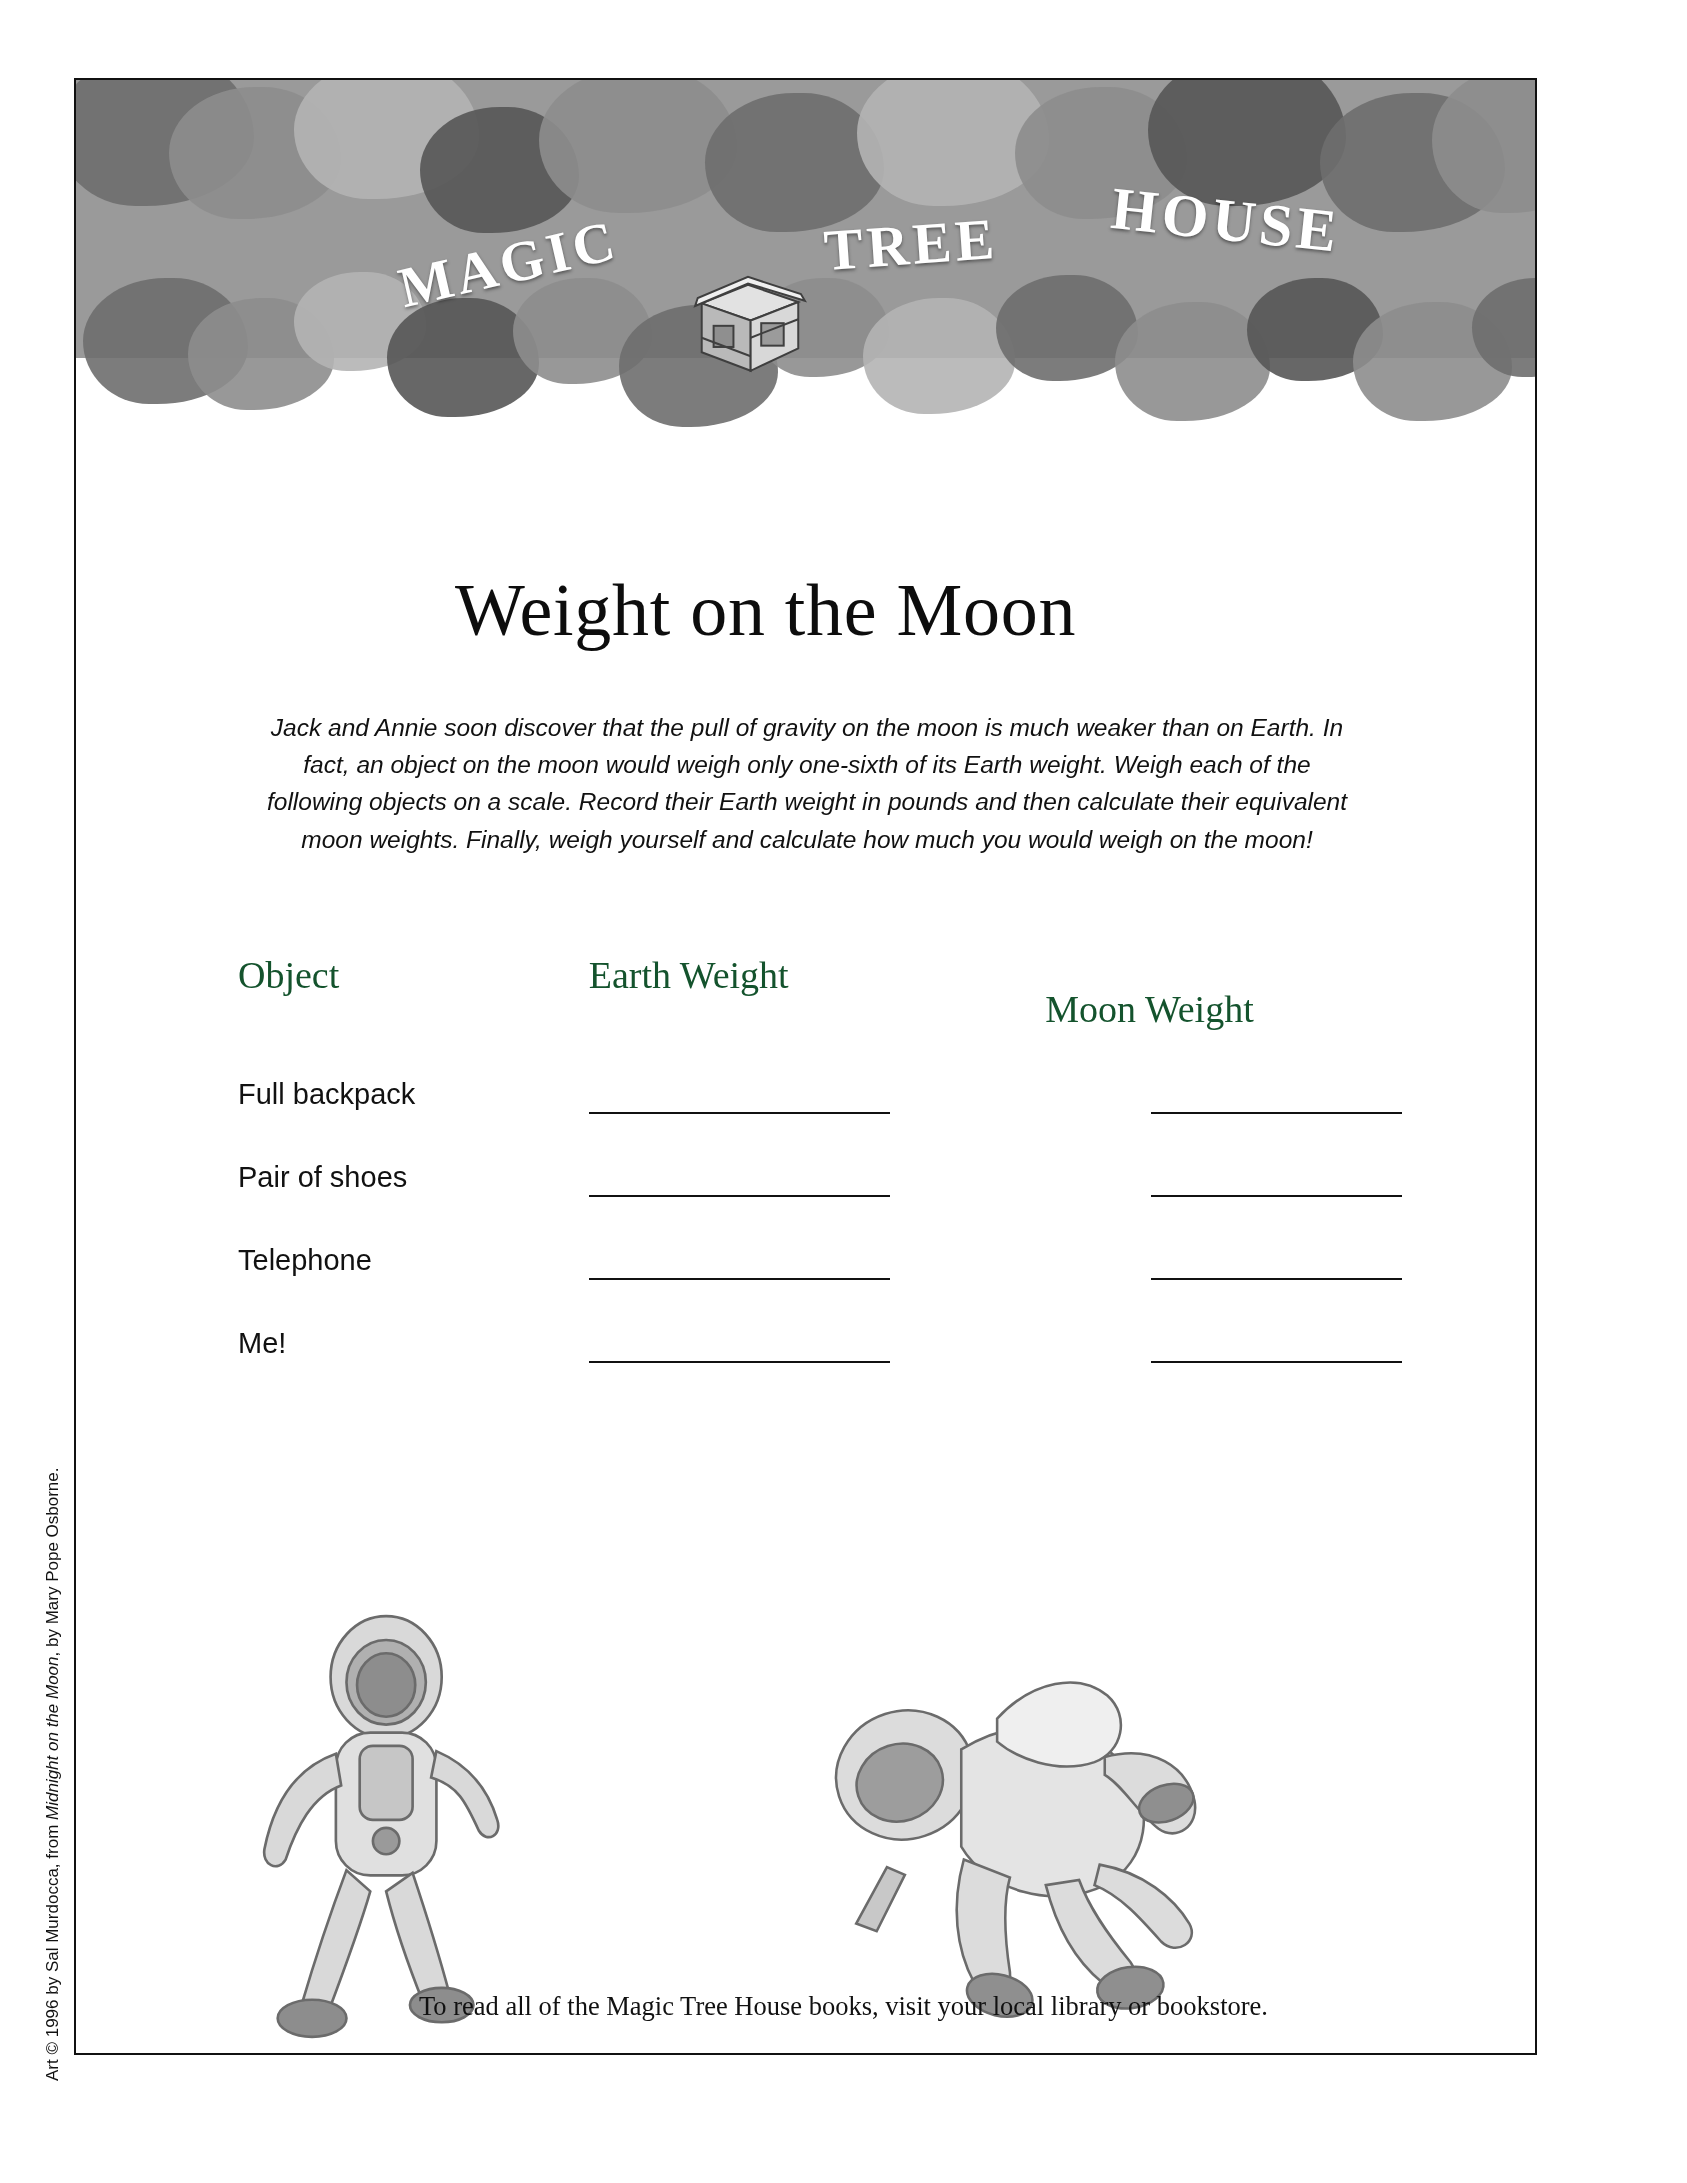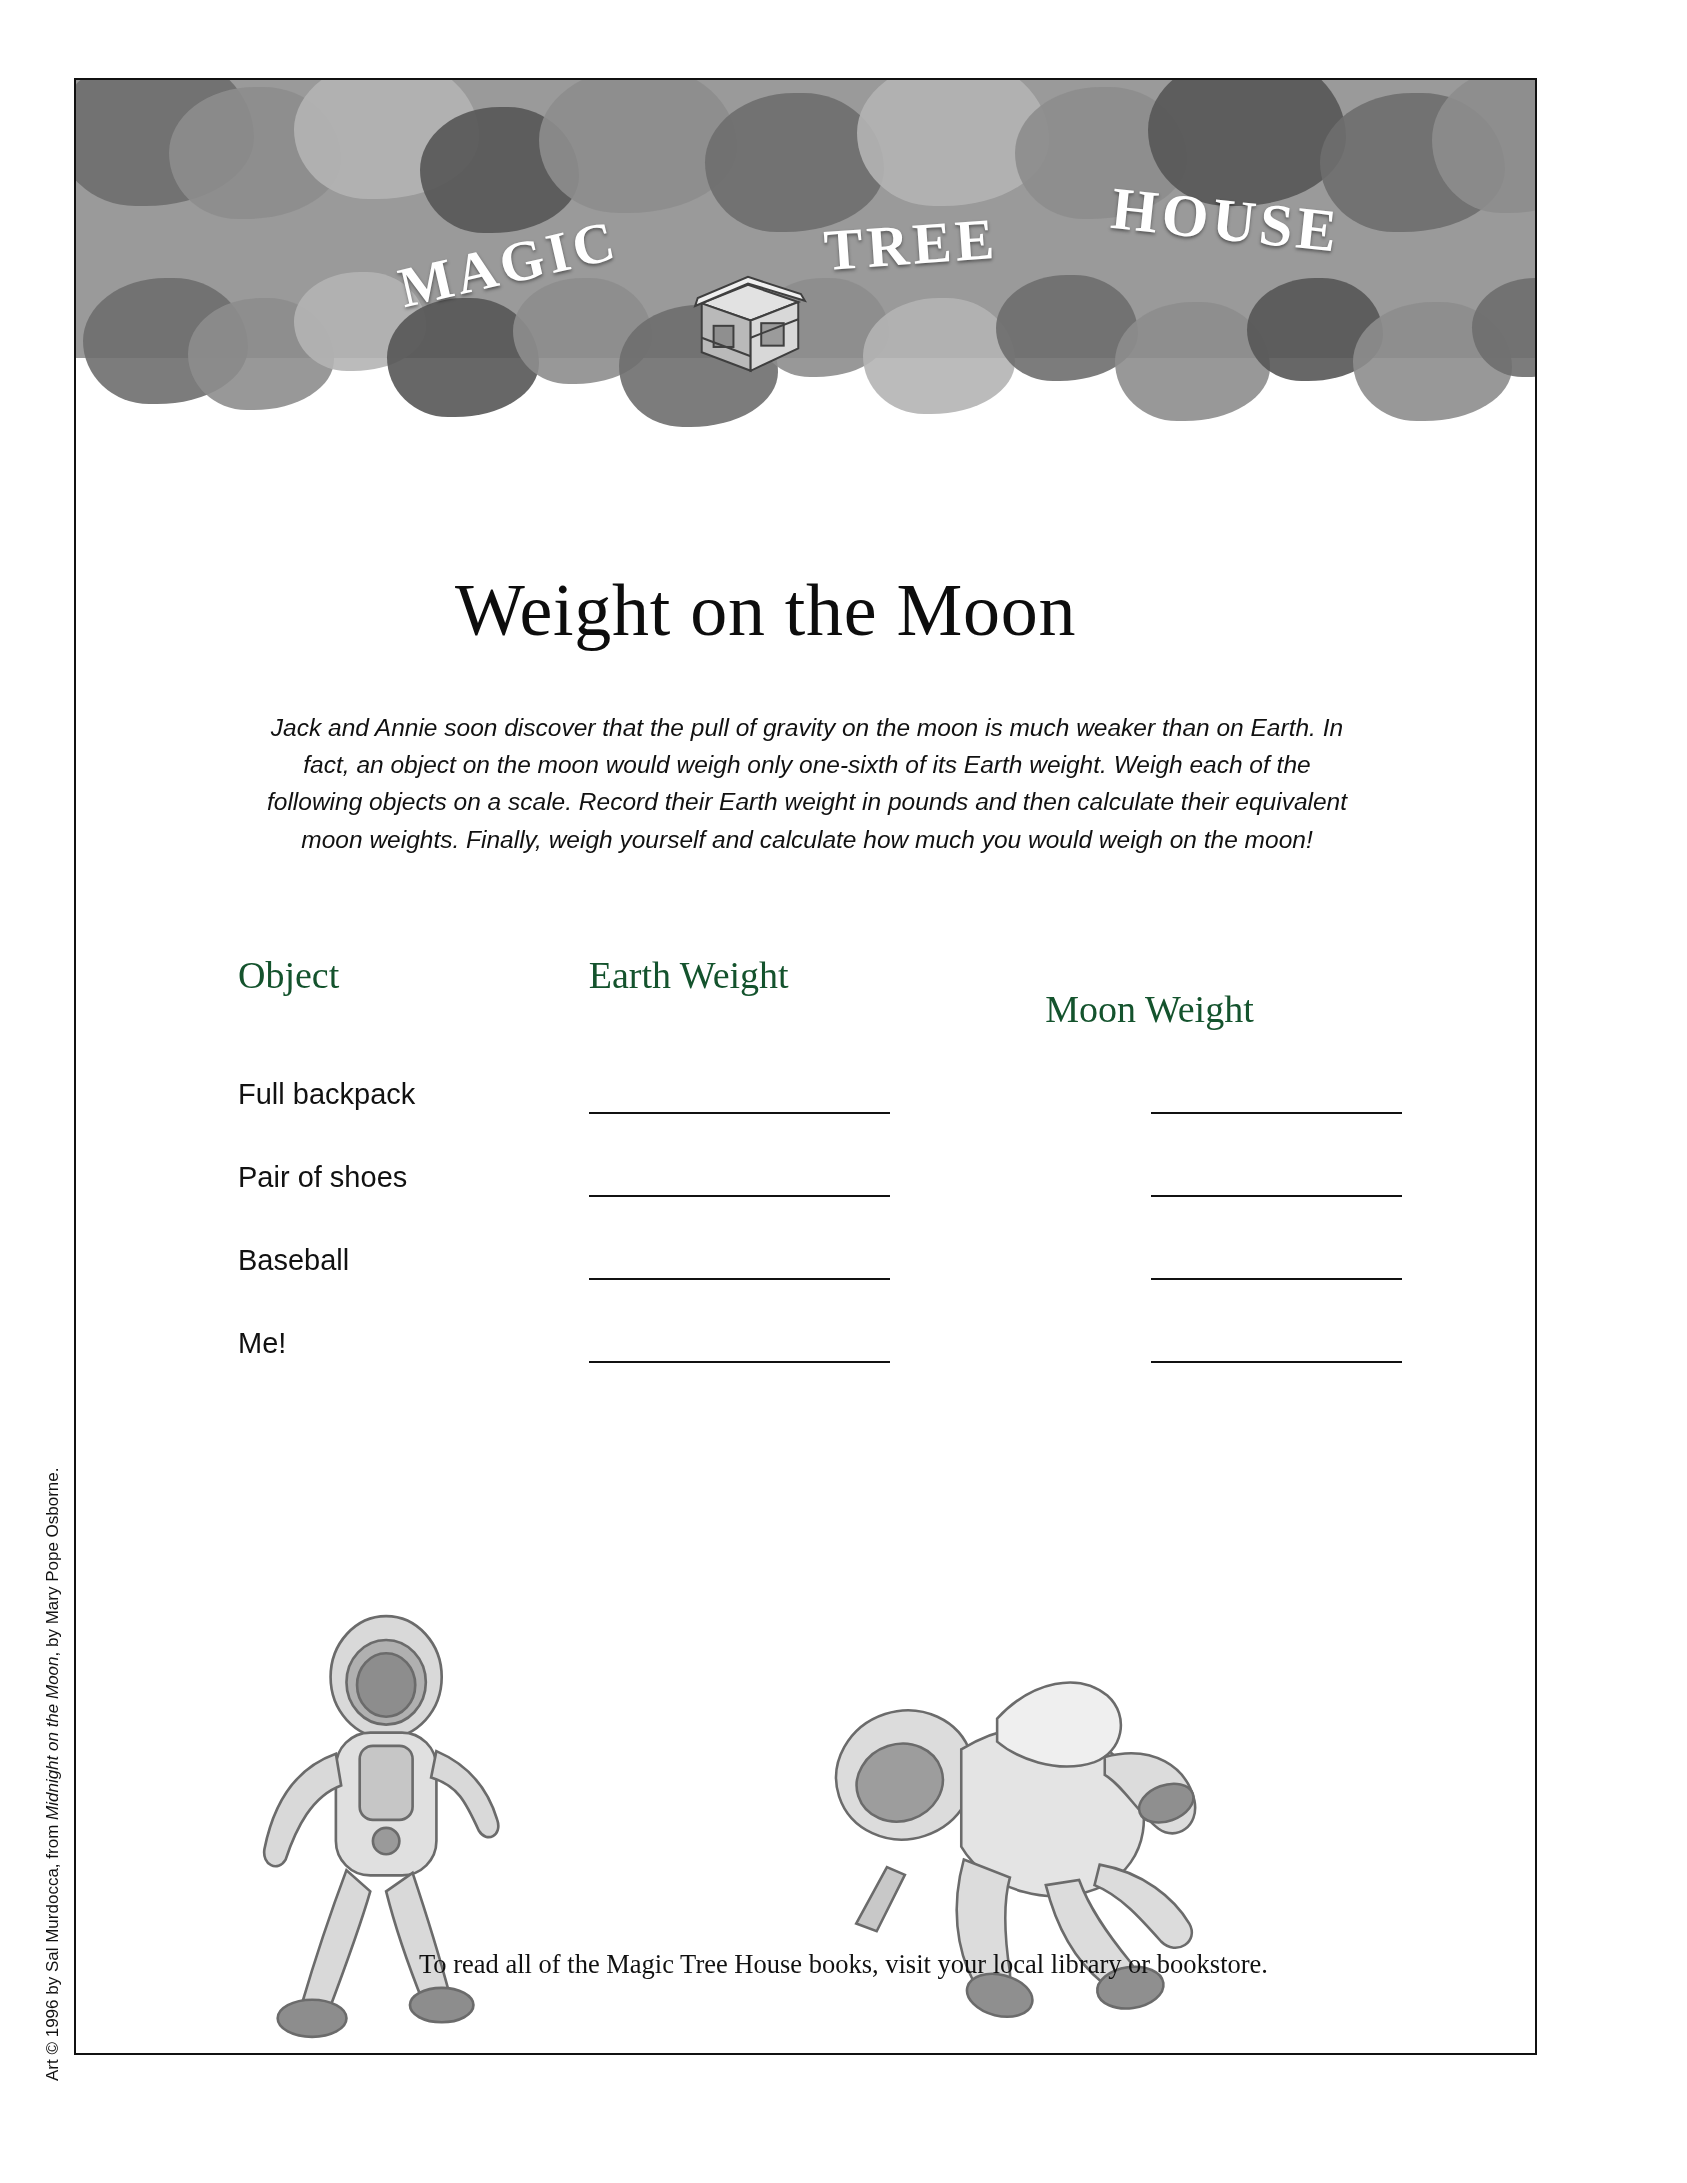--- a/index.html
+++ b/index.html
@@ -215,21 +215,21 @@
     font-size: 17px;
     color: #111;
     text-align: left;
   }
   .side-credit .ital { font-style: italic; }
 
   
   .footer {
     position: absolute;
     left: 0;
-    top: 1949px;
+    top: 1991px;
     width: 1687px;
     text-align: center;
     font-family: "Liberation Serif", serif;
     font-size: 26.5px;
     color: #111;
   }
 </style>
 </head>
 <body>
 
@@ -314,21 +314,21 @@
       <div class="td-object">Pair of shoes</div>
       <div class="td-earth blank-cell">
         <span class="blank-line earth-line"></span>
       </div>
       <div class="td-moon blank-cell">
         <span class="blank-line moon-line"></span>
       </div>
     </div>
 
     <div class="trow">
-      <div class="td-object">Baseball</div>
+      <div class="td-object">Telephone</div>
       <div class="td-earth blank-cell">
         <span class="blank-line earth-line"></span>
       </div>
       <div class="td-moon blank-cell">
         <span class="blank-line moon-line"></span>
       </div>
     </div>
 
 
     <div class="trow">

